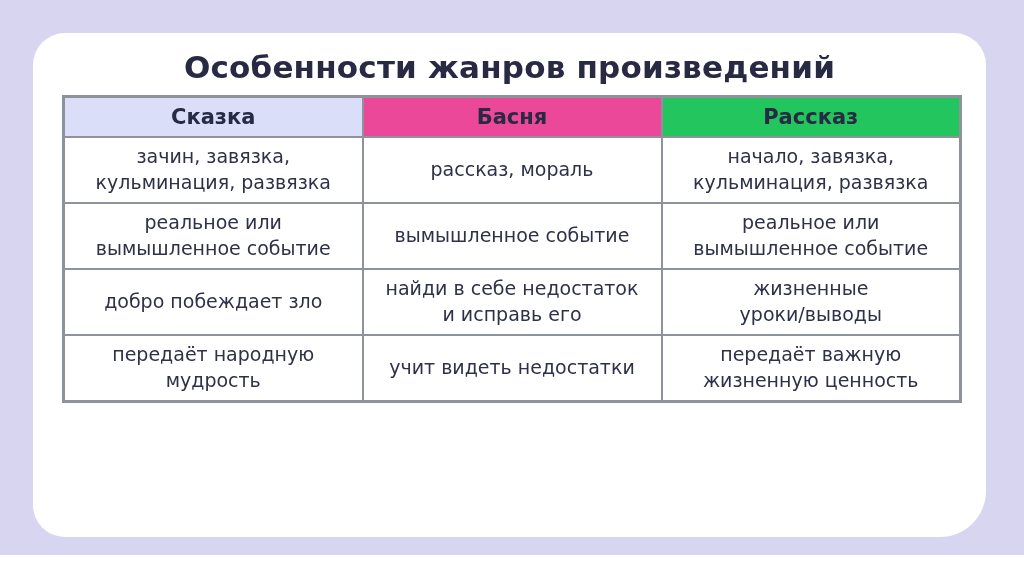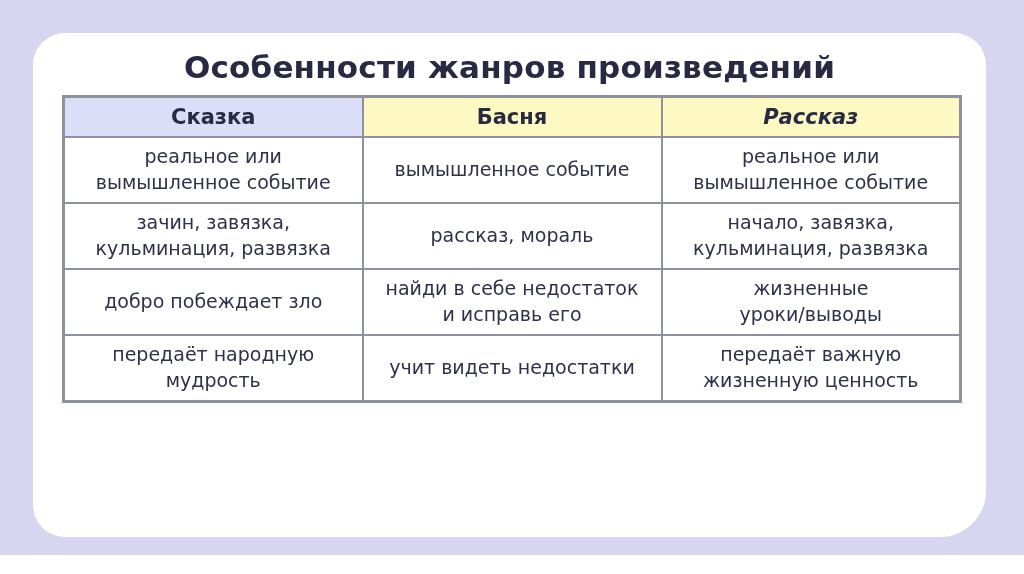--- a/index.html
+++ b/index.html
@@ -81,38 +81,38 @@
 <body>
 
 <div class="page">
   <div class="card">
     <h1 class="title">Особенности жанров произведений</h1>
 
     <table class="genres">
       <thead>
         <tr>
           <th style="background: rgb(218, 222, 248);">Сказка</th>
-          <th style="background: #fef9c3;">Басня</th>
-          <th style="background: #fef9c3; font-style: italic;">Рассказ</th>
+          <th style="background: #ec4899;">Басня</th>
+          <th style="background: #22c55e;">Рассказ</th>
         </tr>
       </thead>
       <tbody>
+        <tr>
+          <td>зачин, завязка,
+кульминация, развязка</td>
+          <td>рассказ, мораль</td>
+          <td>начало, завязка,
+кульминация, развязка</td>
+        </tr>
         <tr>
           <td>реальное или
 вымышленное событие</td>
           <td>вымышленное событие</td>
           <td>реальное или
 вымышленное событие</td>
-        </tr>
-        <tr>
-          <td>зачин, завязка,
-кульминация, развязка</td>
-          <td>рассказ, мораль</td>
-          <td>начало, завязка,
-кульминация, развязка</td>
         </tr>
         <tr>
           <td>добро побеждает зло</td>
           <td>найди в себе недостаток
 и исправь его</td>
           <td>жизненные
 уроки/выводы</td>
         </tr>
         <tr>
           <td>передаёт народную

